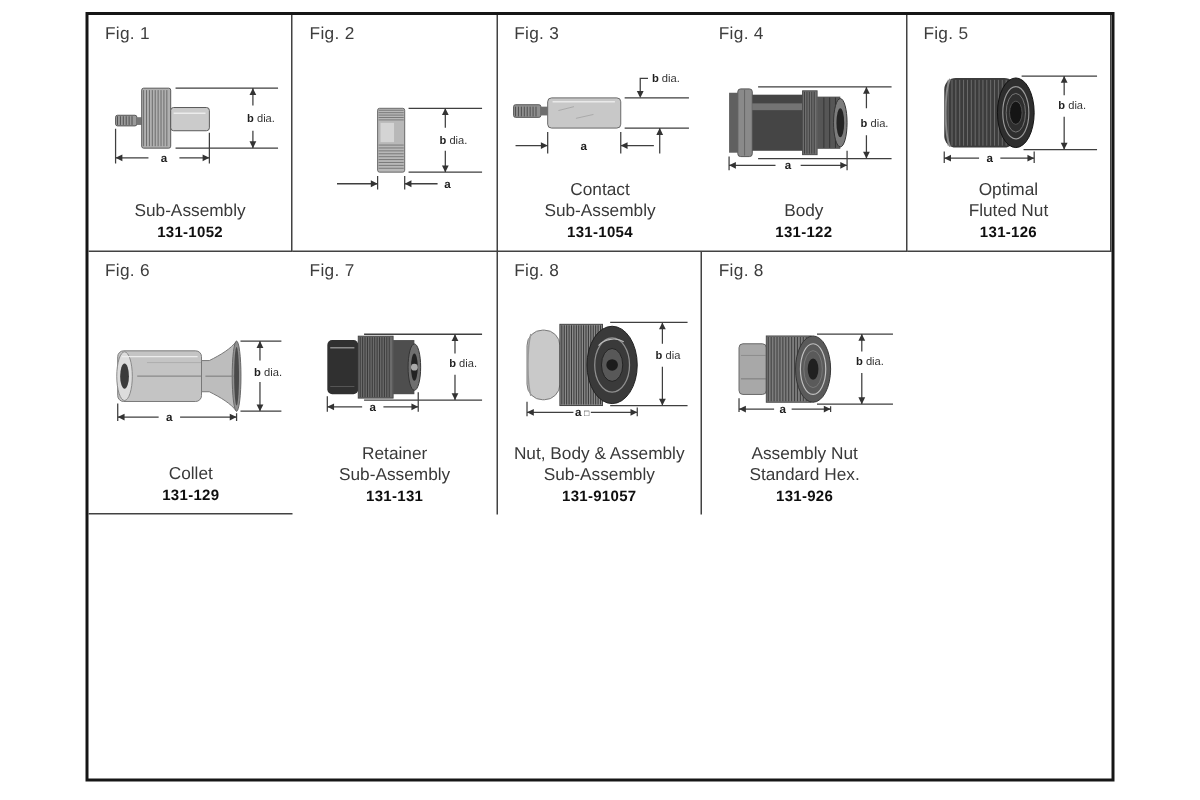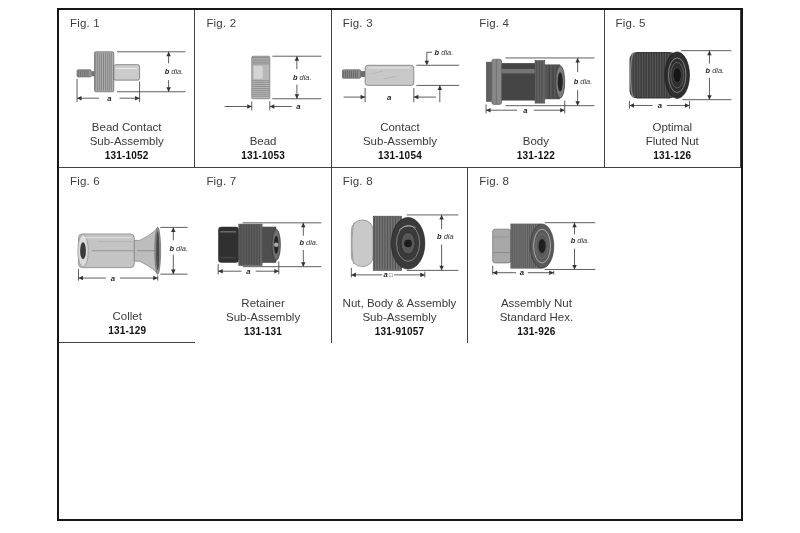--- a/index.html
+++ b/index.html
@@ -16,21 +16,21 @@
     box-sizing:border-box; position:relative;
     border-right:1.6px solid #424242; border-bottom:1.6px solid #424242;
     display:flex; flex-direction:column; align-items:center; overflow:hidden;
   }
   .cell.col3 { border-right:none; }
   .cell.row3 { border-bottom:none; }
   .fig-label {
     align-self:flex-start; padding:7px 0 0 11px;
     font-size:11.5px; color:#3d3d3d; letter-spacing:.2px;
   }
-  .drawing { flex:1 1 auto; display:flex; align-items:center; width:100%; min-height:0;font-style:italic; }
+  .drawing { flex:1 1 auto; display:flex; align-items:center; width:100%; min-height:0; }
   .drawing svg { display:block; }
   .caption {
     text-align:center; font-size:11.5px; color:#393939; line-height:13.5px;
     padding-bottom:5px; width:100%;
   }
   .part-number { font-weight:bold; color:#0f0f0f; font-size:10px; letter-spacing:.2px; padding-top:.5px; }
   svg text { font-family:"Liberation Sans", sans-serif; }
   .dim-label { font-size:11.5px; fill:#1f1f1f; }
   .dim-bold  { font-weight:bold; }
   .dim-word  { font-weight:normal; fill:#333333; }
@@ -65,21 +65,20 @@
           <text class="dim-label" x="164" y="45"><tspan class="dim-bold">b</tspan><tspan class="dim-word"> dia.</tspan></text>
           <g class="dim-line">
             <path d="M28 52V88M125 56V88M28 82H62M94 82H125"></path>
             <polygon class="arrow" points="35,78.5 35,85.5 28,82"></polygon>
             <polygon class="arrow" points="118,78.5 118,85.5 125,82"></polygon>
           </g>
           <text class="a-label" x="78" y="86" text-anchor="middle">a</text>
         </svg>
       </div>
       <div class="caption">
-        <div>Bead Contact</div>
         <div>Sub-Assembly</div>
         <div class="part-number">131-1052</div>
       </div>
     </div>
 
     <div class="cell">
       <div class="fig-label">Fig. 2</div>
       <div class="drawing">
         <svg width="210" height="92" viewBox="0 0 210 92">
           <g>
@@ -94,24 +93,20 @@
             <polygon class="arrow" points="154.5,65 161.5,65 158,72"></polygon>
           </g>
           <text class="dim-label" x="152" y="43"><tspan class="dim-bold">b</tspan><tspan class="dim-word"> dia.</tspan></text>
           <g class="dim-line">
             <path d="M88 76V90M116 76V90M46 84H88M116 84H150"></path>
             <polygon class="arrow" points="81,80.5 81,87.5 88,84"></polygon>
             <polygon class="arrow" points="123,80.5 123,87.5 116,84"></polygon>
           </g>
           <text class="a-label" x="157" y="88">a</text>
         </svg>
-      </div>
-      <div class="caption">
-        <div>Bead</div>
-        <div class="part-number">131-1053</div>
       </div>
     </div>
 
     <div class="cell col3">
       <div class="fig-label">Fig. 3</div>
       <div class="drawing">
         <svg width="210" height="92" viewBox="0 0 210 92">
           <g>
             <rect x="16" y="38" width="28" height="13" rx="2" fill="#8f8f8f" stroke="#555" stroke-width="1"></rect>
             <path d="M18 40V50M21 40V50M24 40V50M27 40V50M30 40V50M33 40V50M36 40V50M39 40V50" stroke="#4d4d4d" stroke-width="1"></path>

